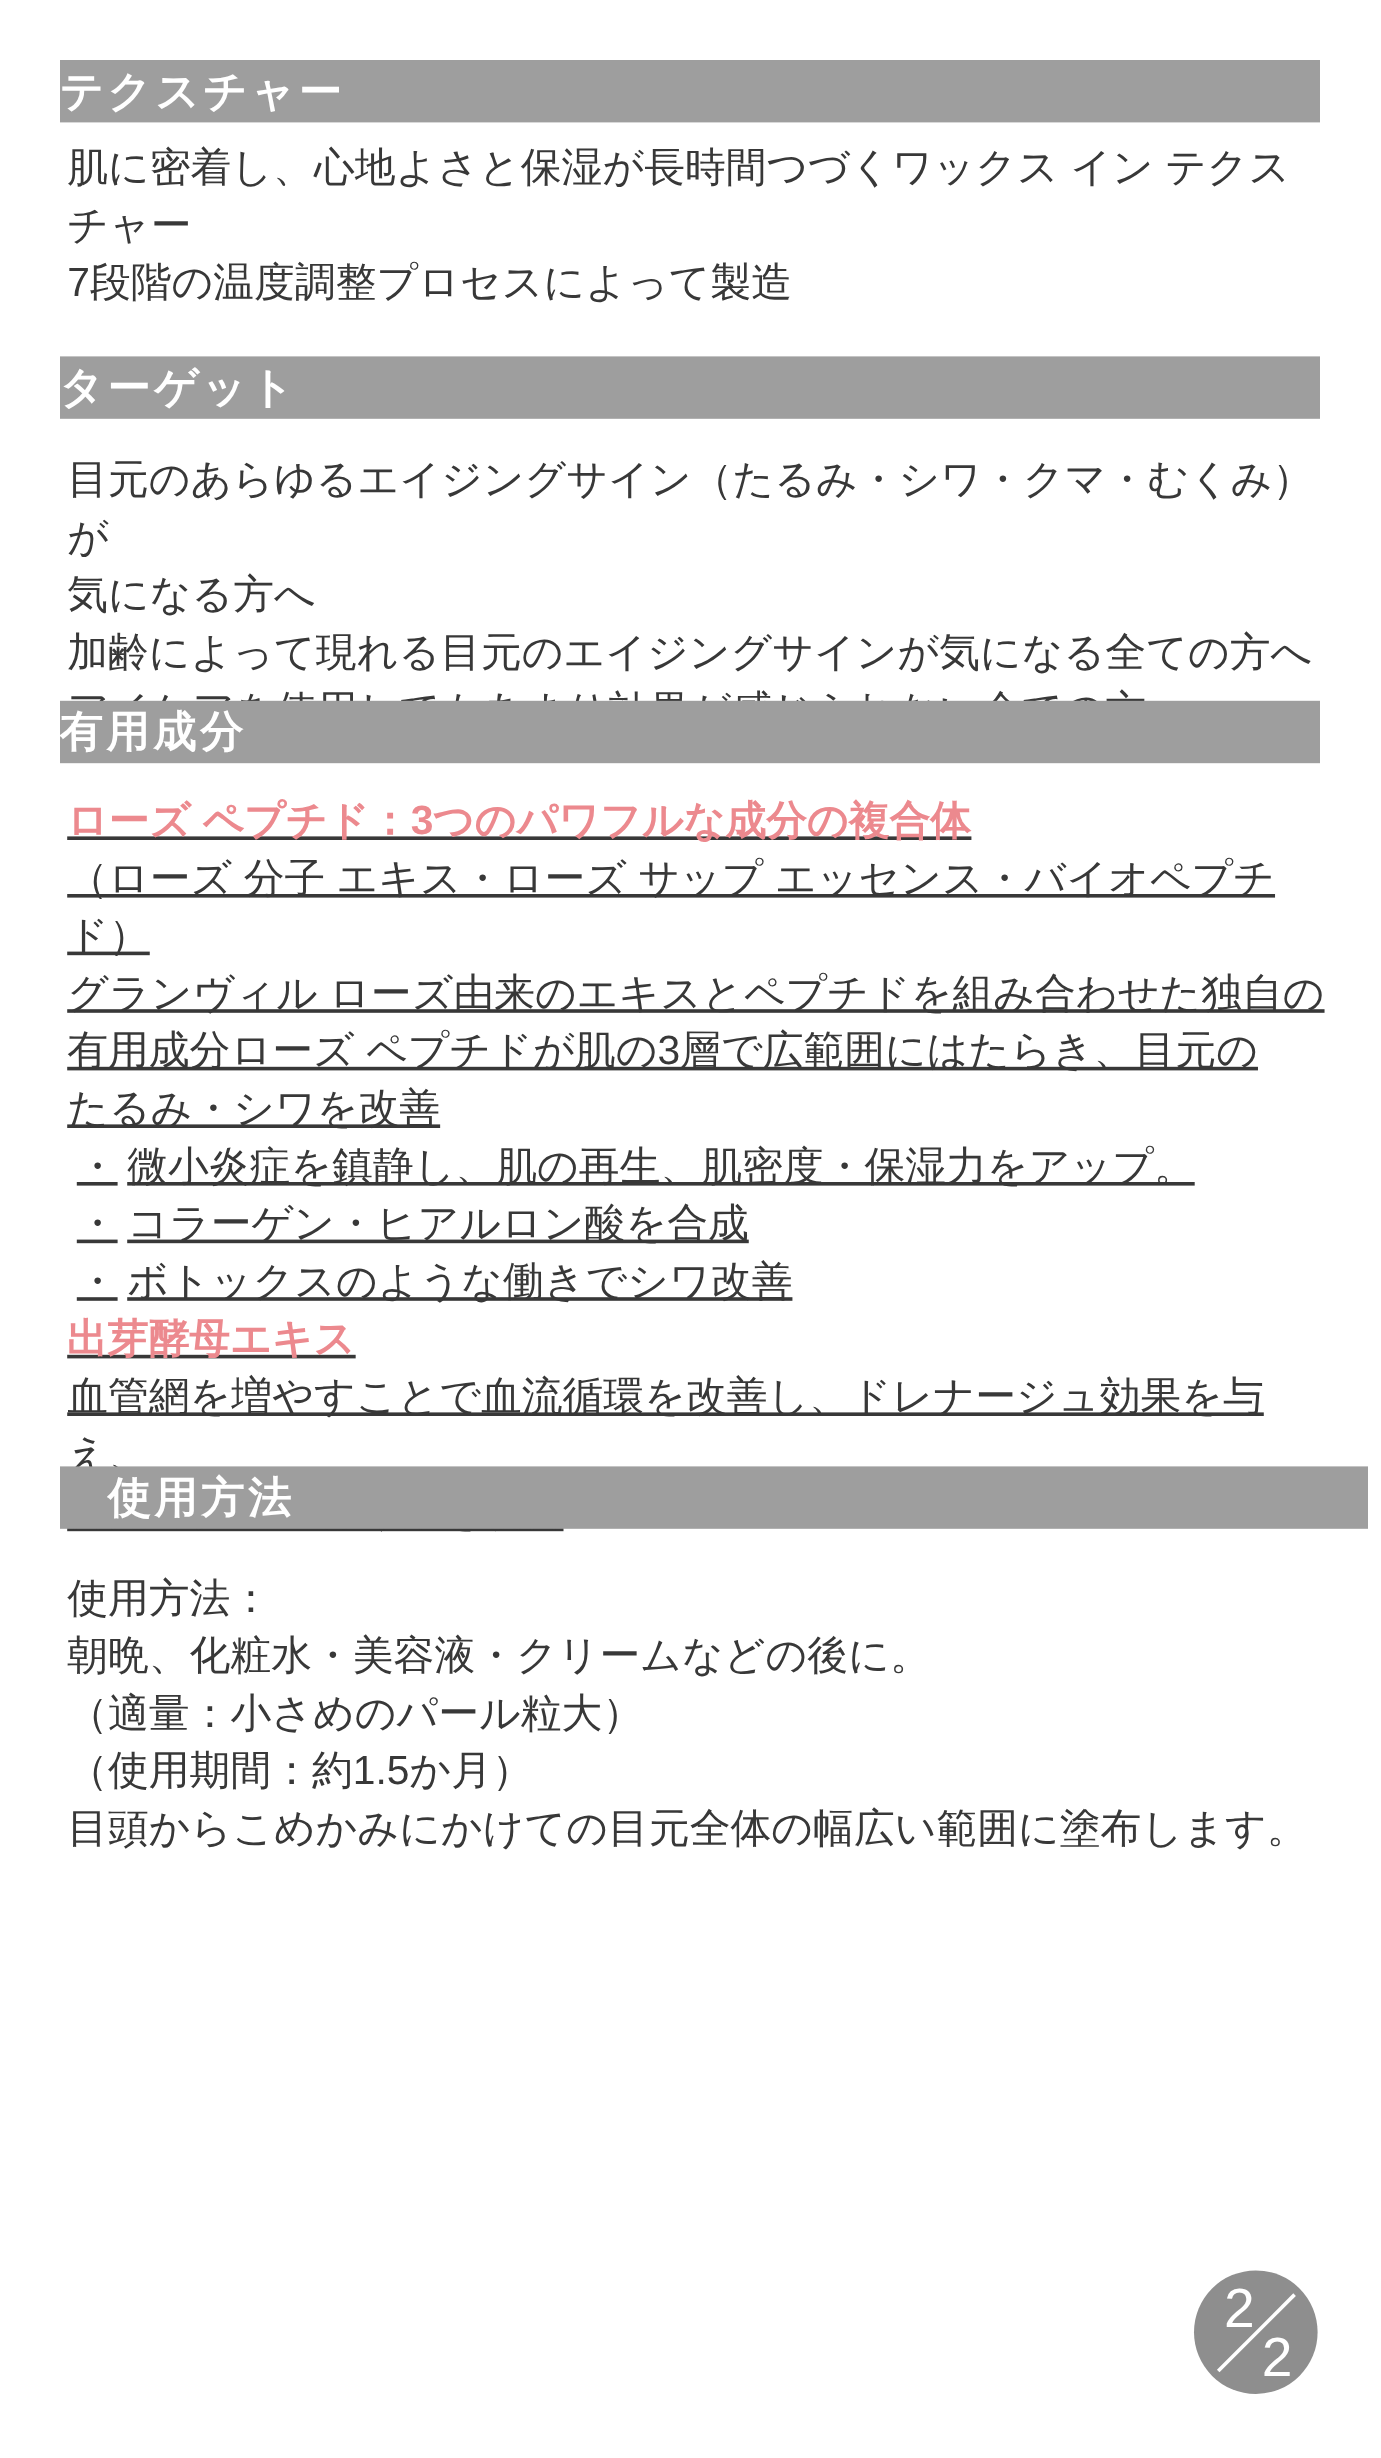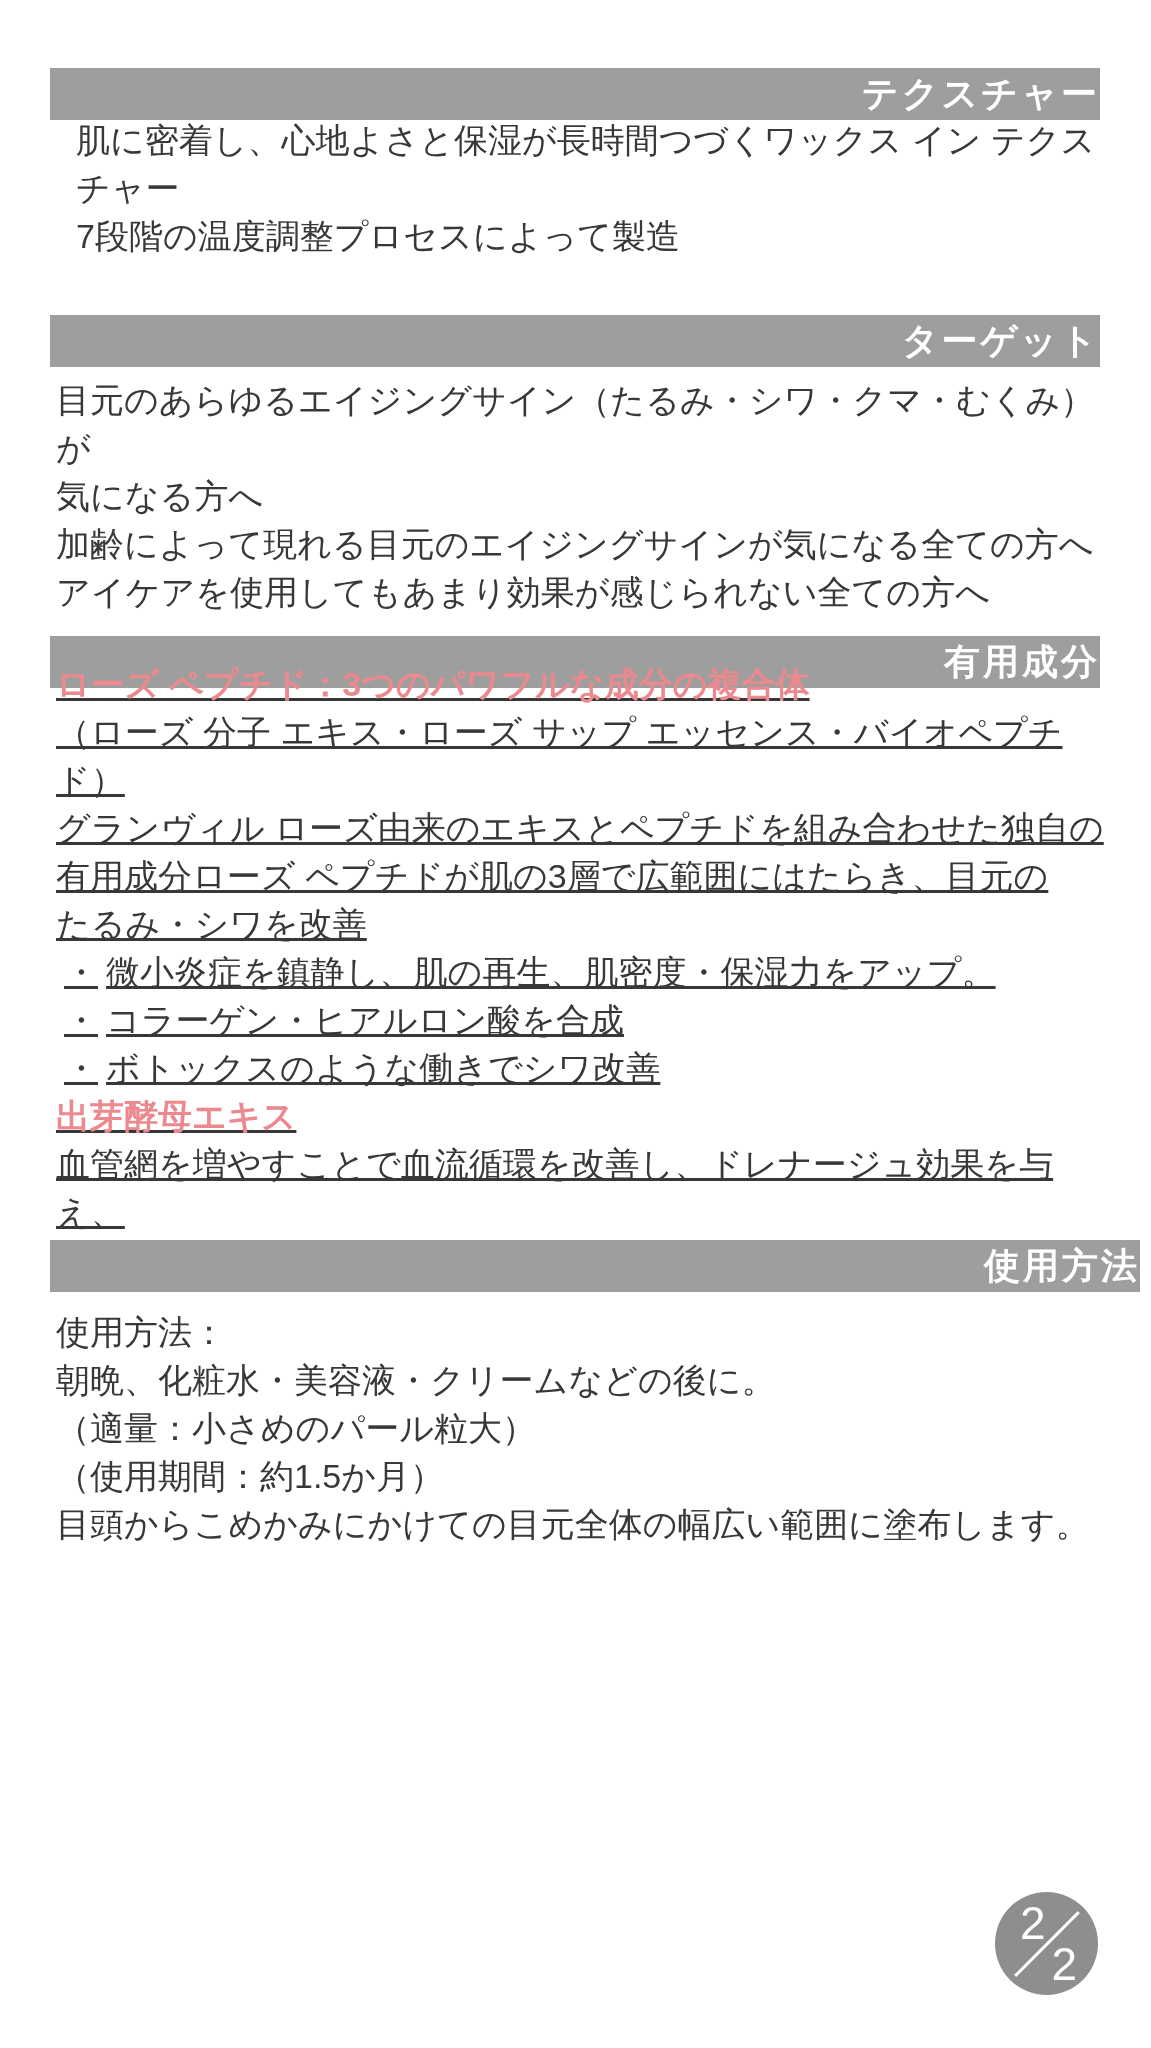--- a/index.html
+++ b/index.html
@@ -16,23 +16,22 @@
   .bar {
     position:absolute;
     left:50px;
     width:1050px;
     height:52px;
     background:#9e9e9e;
     color:#ffffff;
     font-size:36px;
     font-weight:bold;
     letter-spacing:3px;
-    text-align:right;
+    text-align:left;
     line-height:52px;
-    margin-top:18px;
   }
   .textblock {
     position:absolute;
     left:56px;
     width:1060px;
     font-size:34px;
     line-height:48px;
     color:#383838;
   }
   .multiline { white-space:pre-line; }
@@ -76,24 +75,24 @@
     position:absolute;
     left:50%;
     top:50%;
     width:90px;
     height:3px;
     background:#ffffff;
     transform:translate(-50%,-50%) rotate(-45deg);
   }
   
   #bar-texture  { top:50px; }
-  #text-texture { top:116px;margin-left:20px; }
+  #text-texture { top:116px; }
   #bar-target   { top:297px; }
   #text-target  { top:376px; }
-  #bar-ingredients  { top:618px; }
+  #bar-ingredients  { top:584px; }
   #text-ingredients { top:660px;text-decoration:underline; }
   #bar-usage    { top:1222px;padding-left:40px; }
   #text-usage   { top:1308px; }
 </style>
 </head>
 <body>
 
 <div class="page">
 
   <div class="bar" id="bar-texture">テクスチャー</div>

